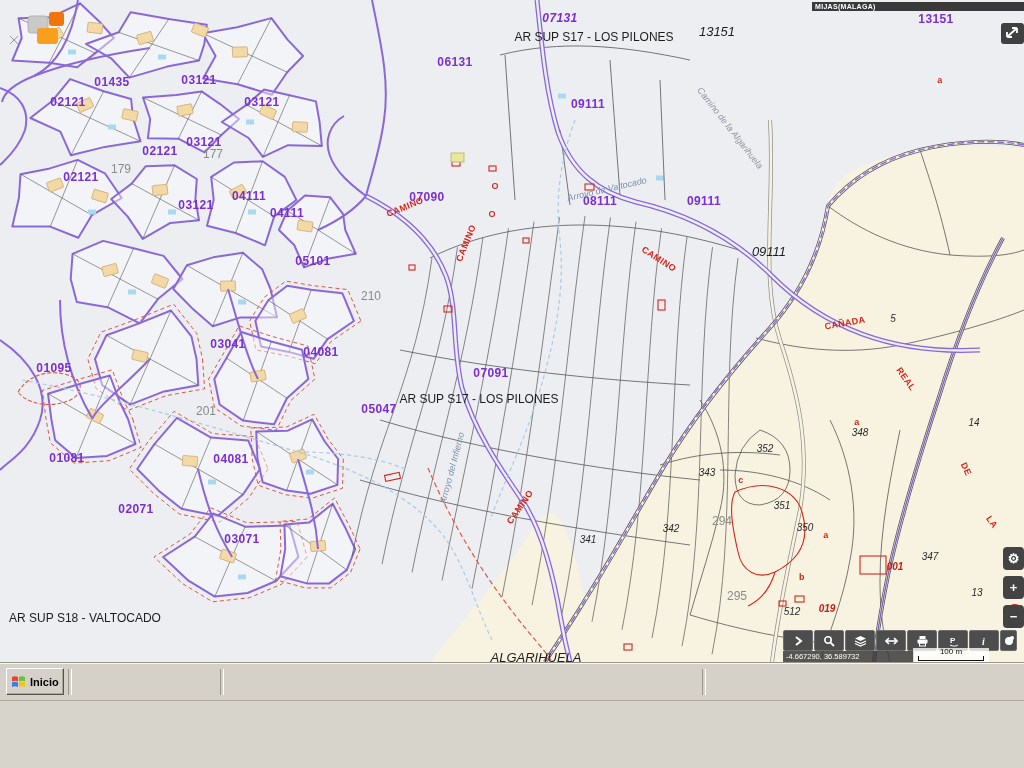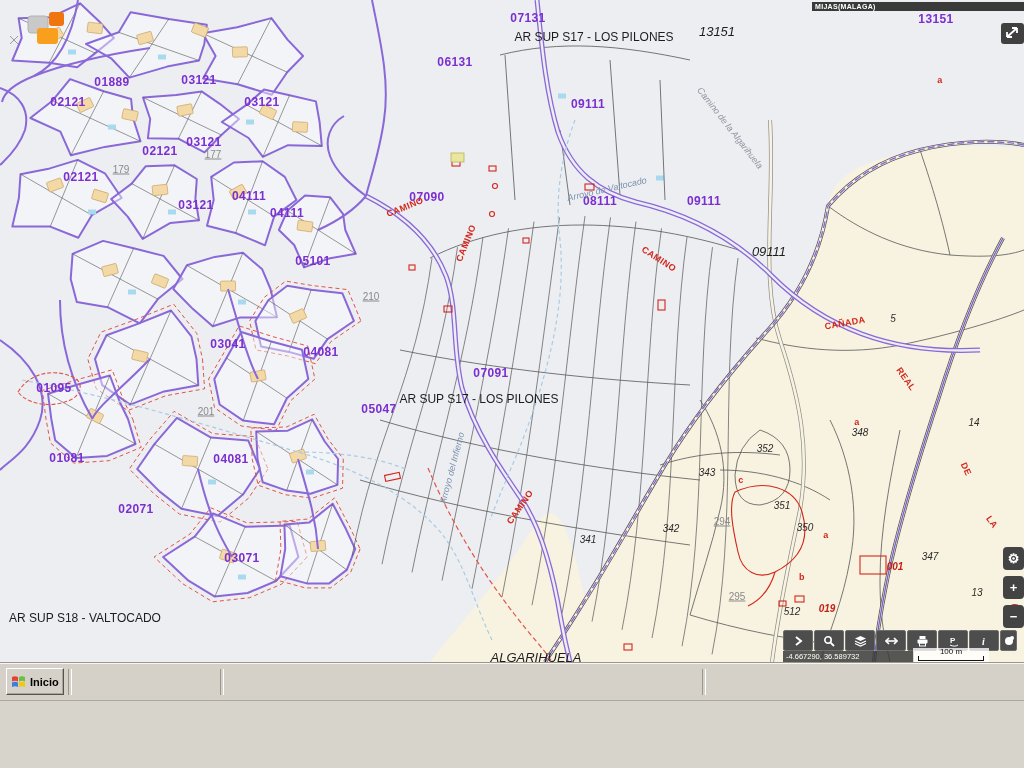--- a/index.html
+++ b/index.html
@@ -7,21 +7,21 @@
           font-family:"Liberation Sans",sans-serif;}
   
   #map-area{position:absolute;left:0;top:0;width:1024px;height:662px;background:#edeef2;overflow:hidden;}
   #map-svg{position:absolute;left:0;top:0;}
   #map-labels{position:absolute;left:0;top:0;width:1024px;height:662px;pointer-events:none;}
   .lbl{position:absolute;transform:translate(-50%,-50%);white-space:nowrap;}
   .zone{color:#7b2fd0;font-weight:bold;font-size:12px;letter-spacing:.4px;}
   .blk{color:#1d1d1d;font-size:12px;}
   .blkit{color:#1d1d1d;font-size:13px;font-style:italic;}
   .parcel{color:#2b2b2b;font-size:10px;font-style:italic;}
-  .tiny{color:#8a8a8a;font-size:10px;text-decoration:underline;}
+  .tiny{color:#8a8a8a;font-size:12px;}
   .red{color:#d3261a;font-size:9px;font-weight:bold;letter-spacing:.4px;}
   .redit{color:#c22015;font-size:10px;font-style:italic;font-weight:bold;}
   .stream{color:#7d93ad;font-size:9px;font-style:italic;}
   .grayroad{color:#9095a0;font-size:9px;font-style:italic;}
   
   #overlay-titlebar{position:absolute;left:812px;top:2px;width:212px;height:9px;background:#3a3a3a;
     color:#fff;font-size:7px;font-weight:bold;line-height:9px;padding-left:3px;letter-spacing:.3px;}
   
   #fullscreen-btn{position:absolute;left:1001px;top:23px;width:23px;height:21px;background:#404040;
     border:none;border-radius:3px;padding:2px;cursor:pointer;}
@@ -282,47 +282,47 @@
       <rect x="28" y="16" width="20" height="17" rx="3" fill="#c9c9c9" stroke="#b2b2b2"></rect>
       <rect x="49" y="12" width="15" height="14" rx="3" fill="#f0750f"></rect>
       <rect x="37" y="28" width="21" height="16" rx="3" fill="#f8a01e"></rect>
       <g stroke="#999" stroke-width="1">
           <path d="M10,36 L18,44"></path>
           <path d="M18,36 L10,44"></path>
         </g>
     </svg>
 
     <div id="map-labels">
-        <div class="lbl zone" style="left: 528px; top: 18px;">07131</div>
+        <div class="lbl zone" style="left: 560px; top: 18px; font-style: italic;">07131</div>
         <div class="lbl zone" style="left: 455px; top: 62px;">06131</div>
         <div class="lbl zone" style="left: 588px; top: 104px;">09111</div>
-        <div class="lbl zone" style="left: 112px; top: 82px;">01889</div>
+        <div class="lbl zone" style="left: 112px; top: 82px;">01435</div>
         <div class="lbl zone" style="left: 199px; top: 80px;">03121</div>
         <div class="lbl zone" style="left: 68px; top: 102px;">02121</div>
         <div class="lbl zone" style="left: 262px; top: 102px;">03121</div>
         <div class="lbl zone" style="left: 204px; top: 142px;">03121</div>
         <div class="lbl zone" style="left: 160px; top: 151px;">02121</div>
         <div class="lbl zone" style="left: 81px; top: 177px;">02121</div>
         <div class="lbl zone" style="left: 196px; top: 205px;">03121</div>
         <div class="lbl zone" style="left: 249px; top: 196px;">04111</div>
         <div class="lbl zone" style="left: 287px; top: 213px;">04111</div>
         <div class="lbl zone" style="left: 313px; top: 261px;">05101</div>
         <div class="lbl zone" style="left: 427px; top: 197px;">07090</div>
         <div class="lbl zone" style="left: 600px; top: 201px;">08111</div>
         <div class="lbl zone" style="left: 704px; top: 201px;">09111</div>
         <div class="lbl zone" style="left: 936px; top: 19px;">13151</div>
         <div class="lbl zone" style="left: 228px; top: 344px;">03041</div>
         <div class="lbl zone" style="left: 321px; top: 352px;">04081</div>
         <div class="lbl zone" style="left: 491px; top: 373px;">07091</div>
         <div class="lbl zone" style="left: 379px; top: 409px;">05047</div>
-        <div class="lbl zone" style="left: 54px; top: 388px;">01095</div>
+        <div class="lbl zone" style="left: 54px; top: 368px;">01095</div>
         <div class="lbl zone" style="left: 67px; top: 458px;">01081</div>
         <div class="lbl zone" style="left: 231px; top: 459px;">04081</div>
         <div class="lbl zone" style="left: 136px; top: 509px;">02071</div>
-        <div class="lbl zone" style="left: 242px; top: 558px;">03071</div>
+        <div class="lbl zone" style="left: 242px; top: 539px;">03071</div>
         <div class="lbl blk" style="left: 594px; top: 37px;">AR SUP S17 - LOS PILONES</div>
         <div class="lbl blk" style="left: 479px; top: 399px;">AR SUP S17 - LOS PILONES</div>
         <div class="lbl blk" style="left: 85px; top: 618px;">AR SUP S18 - VALTOCADO</div>
         <div class="lbl blkit" style="left: 717px; top: 31px;">13151</div>
         <div class="lbl blkit" style="left: 769px; top: 251px;">09111</div>
         <div class="lbl blkit" style="left: 536px; top: 657px;">ALGARIHUELA</div>
         <div class="lbl parcel" style="left: 893px; top: 318px;">5</div>
         <div class="lbl parcel" style="left: 974px; top: 422px;">14</div>
         <div class="lbl parcel" style="left: 977px; top: 592px;">13</div>
         <div class="lbl parcel" style="left: 860px; top: 432px;">348</div>

